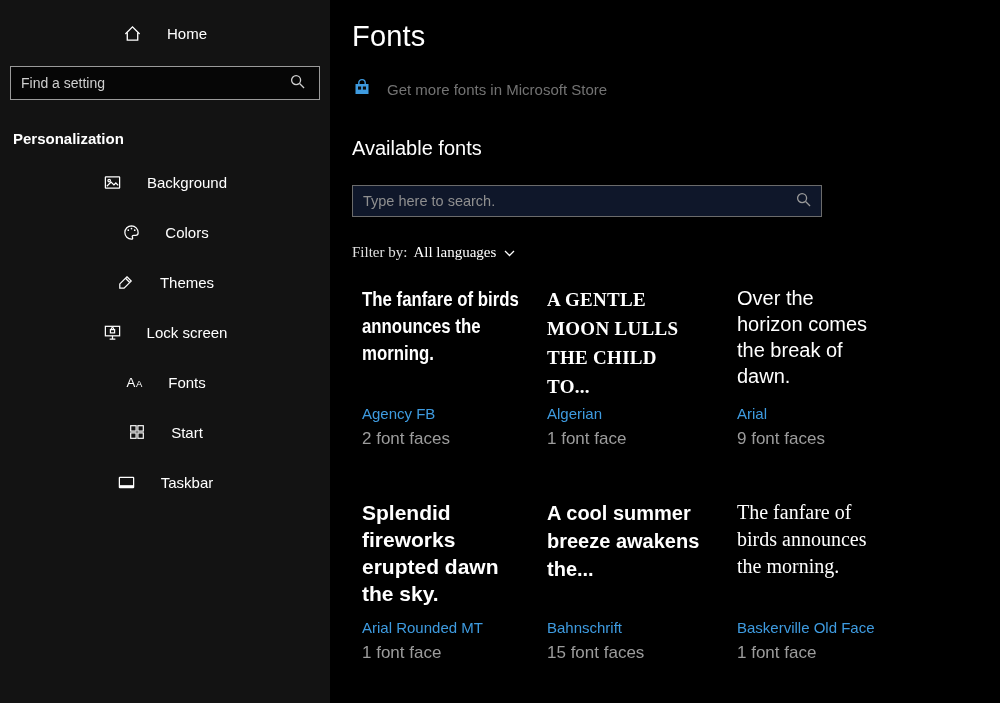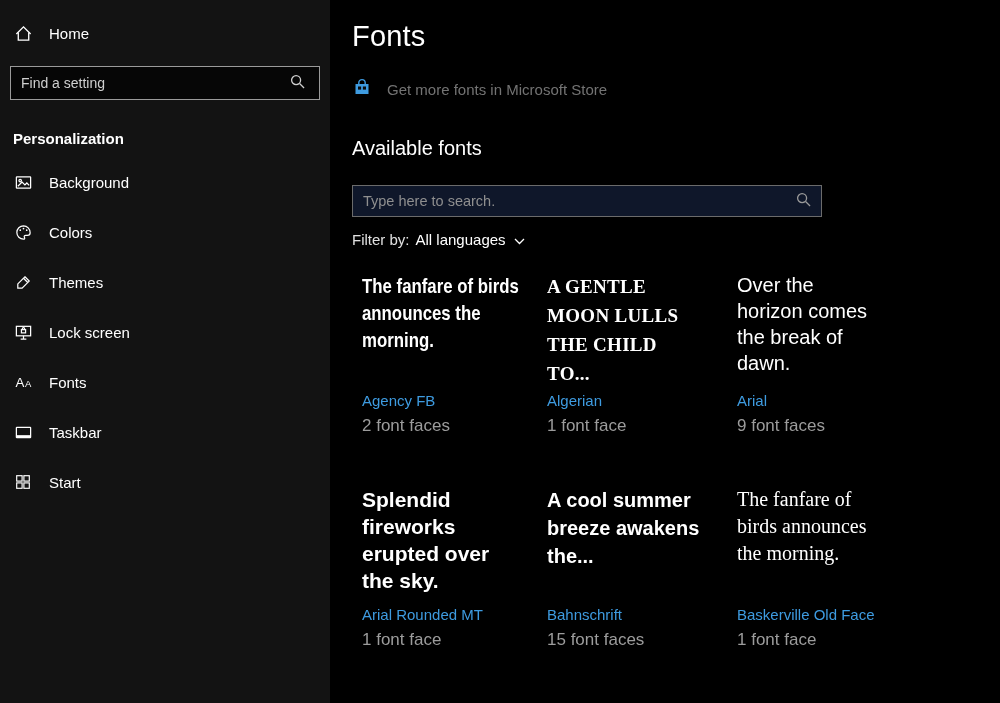--- a/index.html
+++ b/index.html
@@ -12,23 +12,23 @@
   }
   .app { display:flex; width:1000px; height:703px; }
 
   
   .sidebar {
     flex:0 0 330px; width:330px; height:100%;
     background:#131313;
     padding-top:12px;
   }
   .side-item {
-    display:flex; align-items:center; gap:16px;
+    display:flex; align-items:center; gap:24px;
     height:42px; padding:0 13px;
-    font-size:15px; cursor:pointer; color:#fff;
+    font-size:15px; cursor:pointer; color:#fff;justify-content:center;
   }
   .nav .side-item { height:50px; }
   .sicon { width:20px; height:20px; display:flex; align-items:center; justify-content:center; flex:0 0 20px; }
   .side-search {
     margin:12px 10px 14px 10px; height:34px;
     border:1px solid #9a9a9a; background:#060606;
     display:flex; align-items:center; padding-right:14px; color:#cfcfcf;
   }
   .side-search input {
     flex:1; height:100%; border:0; outline:0; background:transparent;
@@ -50,21 +50,21 @@
     margin-top:25px; width:470px; height:32px;
     border:1px solid #6b6b6b; background:#0f172a;
     display:flex; align-items:center; padding-right:10px; color:#9a9a9a;
   }
   .font-search input {
     flex:1; height:100%; border:0; outline:0; background:transparent;
     color:#bdbdbd; font-size:14.5px; padding:0 10px;
     font-family:"Liberation Sans", sans-serif;
   }
   .font-search input::placeholder { color:#8f8f8f; }
-  .filter-row { margin-top:14px; display:flex; align-items:center; gap:6px; font-size:15px; }
+  .filter-row { margin-top:27px; display:flex; align-items:center; gap:6px; font-size:15px;font-family:Liberation Serif, serif; }
   .filter-label { color:#e0e0e0; }
   .filter-dd { display:flex; align-items:center; gap:8px; cursor:pointer; color:#fff; }
 
   
   .fonts-grid {
     margin-top:24px; padding-left:10px;
     display:grid; grid-template-columns:185px 190px 200px; row-gap:50px;
   }
   .card { cursor:pointer; }
   .preview { color:#fff; min-height:118px; overflow:hidden; }
@@ -159,38 +159,38 @@
           <svg width="19" height="19" viewBox="0 0 20 20">
             <text x="1.5" y="15" font-size="14" fill="#fff" font-family="Liberation Sans, sans-serif">A</text>
             <text x="11.5" y="15" font-size="10" fill="#fff" font-family="Liberation Sans, sans-serif">A</text>
           </svg>
         </span>
         <span>Fonts</span>
       </div>
 
       <div class="side-item">
         <span class="sicon">
-          <svg width="19" height="19" viewBox="0 0 20 20" fill="none" stroke="#fff" stroke-width="1.3">
-            <rect x="2.5" y="4.5" width="15" height="11" rx="0.5"></rect>
-            <rect x="2.5" y="12.8" width="15" height="2.7" fill="#fff" stroke="none"></rect>
-          </svg>
-        </span>
-        <span>Taskbar</span>
-      </div>
-
-      <div class="side-item">
-        <span class="sicon">
           <svg width="18" height="18" viewBox="0 0 20 20" fill="none" stroke="#fff" stroke-width="1.3">
             <rect x="3" y="3" width="6" height="6"></rect>
               <rect x="11" y="3" width="6" height="6"></rect>
             <rect x="3" y="11" width="6" height="6"></rect>
               <rect x="11" y="11" width="6" height="6"></rect>
           </svg>
         </span>
         <span>Start</span>
+      </div>
+
+      <div class="side-item">
+        <span class="sicon">
+          <svg width="19" height="19" viewBox="0 0 20 20" fill="none" stroke="#fff" stroke-width="1.3">
+            <rect x="2.5" y="4.5" width="15" height="11" rx="0.5"></rect>
+            <rect x="2.5" y="12.8" width="15" height="2.7" fill="#fff" stroke="none"></rect>
+          </svg>
+        </span>
+        <span>Taskbar</span>
       </div>
 
     </nav>
   </aside>
 
   <main class="main">
 
     <h1 class="page-title">Fonts</h1>
 
     <div class="store-link">
@@ -243,21 +243,21 @@
         <div class="ffaces">1 font face</div>
       </div>
 
       <div class="card">
         <div class="preview fs-arial">Over the horizon comes the break of dawn.</div>
         <div class="fname">Arial</div>
         <div class="ffaces">9 font faces</div>
       </div>
 
       <div class="card">
-        <div class="preview fs-rounded">Splendid fireworks erupted over the sky.</div>
+        <div class="preview fs-rounded">Splendid fireworks erupted dawn the sky.</div>
         <div class="fname">Arial Rounded MT</div>
         <div class="ffaces">1 font face</div>
       </div>
 
       <div class="card">
         <div class="preview fs-bahnschrift">A cool summer breeze awakens the...</div>
         <div class="fname">Bahnschrift</div>
         <div class="ffaces">15 font faces</div>
       </div>
 

